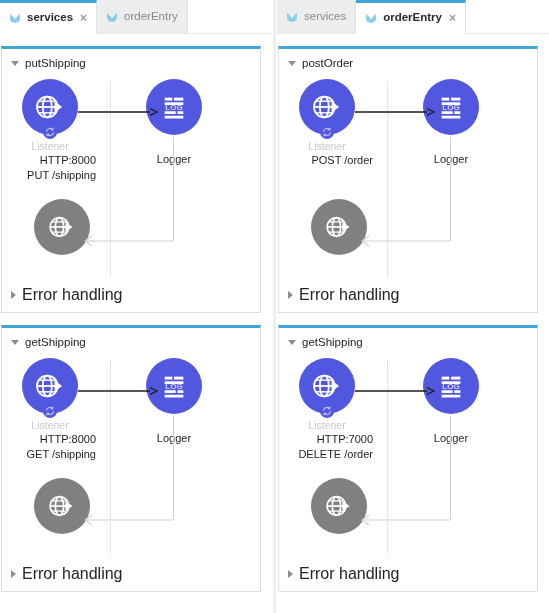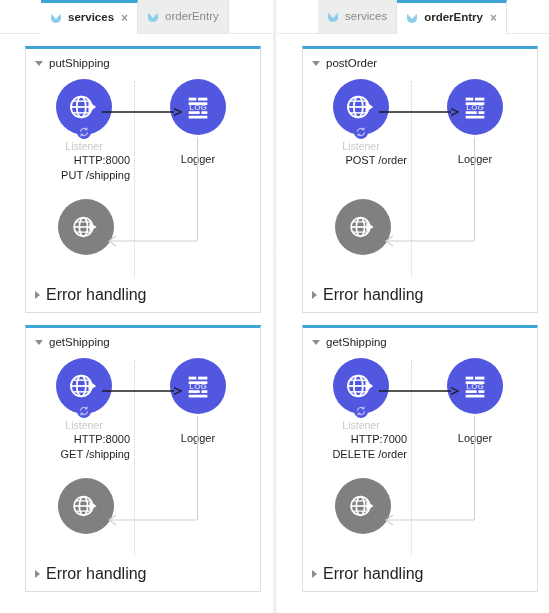--- a/index.html
+++ b/index.html
@@ -34,21 +34,20 @@
   }
   .panel-right { width: 272px; }
 
   
   .tabbar {
     display: flex;
     align-items: stretch;
     height: 33px;
     background: #ffffff;
     border-bottom: 1px solid #e9e9e9;
-    padding-left: 41px;
   }
   .tab {
     display: flex;
     align-items: center;
     gap: 5px;
     padding: 0 9px 0 8px;
     height: 33px;
     box-sizing: border-box;
     font-size: 11.5px;
     white-space: nowrap;
@@ -79,21 +78,21 @@
     margin-left: 2px;
   }
   .tab.active .tab-close { color: #9b9b9b; }
   .tab-spacer { flex: 1; background: #ffffff; border-bottom: 0; }
 
   .ball-icon { width: 14px; height: 14px; display: block; flex: 0 0 14px; }
 
   
   .canvas {
     position: relative;
-    padding: 12px 11px 0 25px;
+    padding: 12px 11px 0 1px;
     box-sizing: border-box;
     background: #ffffff;
     height: 580px;
   }
 
   .card {
     position: relative;
     box-sizing: border-box;
     background: #ffffff;
     border: 1px solid #dddddd;
@@ -174,21 +173,21 @@
   .node-meta {
     font-size: 11px;
     color: #1d1d1d;
     margin-top: 1px;
     line-height: 1.35;
     white-space: nowrap;
   }
   .node-meta div { white-space: nowrap; text-align: right; }
 
   
-  .node-listener { left: 12px;  top: 8px; }
+  .node-listener { left: 2px;  top: 8px; }
   .node-logger   { left: 126px; top: 8px; }
   .node-response { left: 14px;  top: 128px; }
 
   
   .arrow-fwd {
     position: absolute;
     left: 76px; top: 36px;
     width: 80px; height: 10px;
   }
   .return-path {

